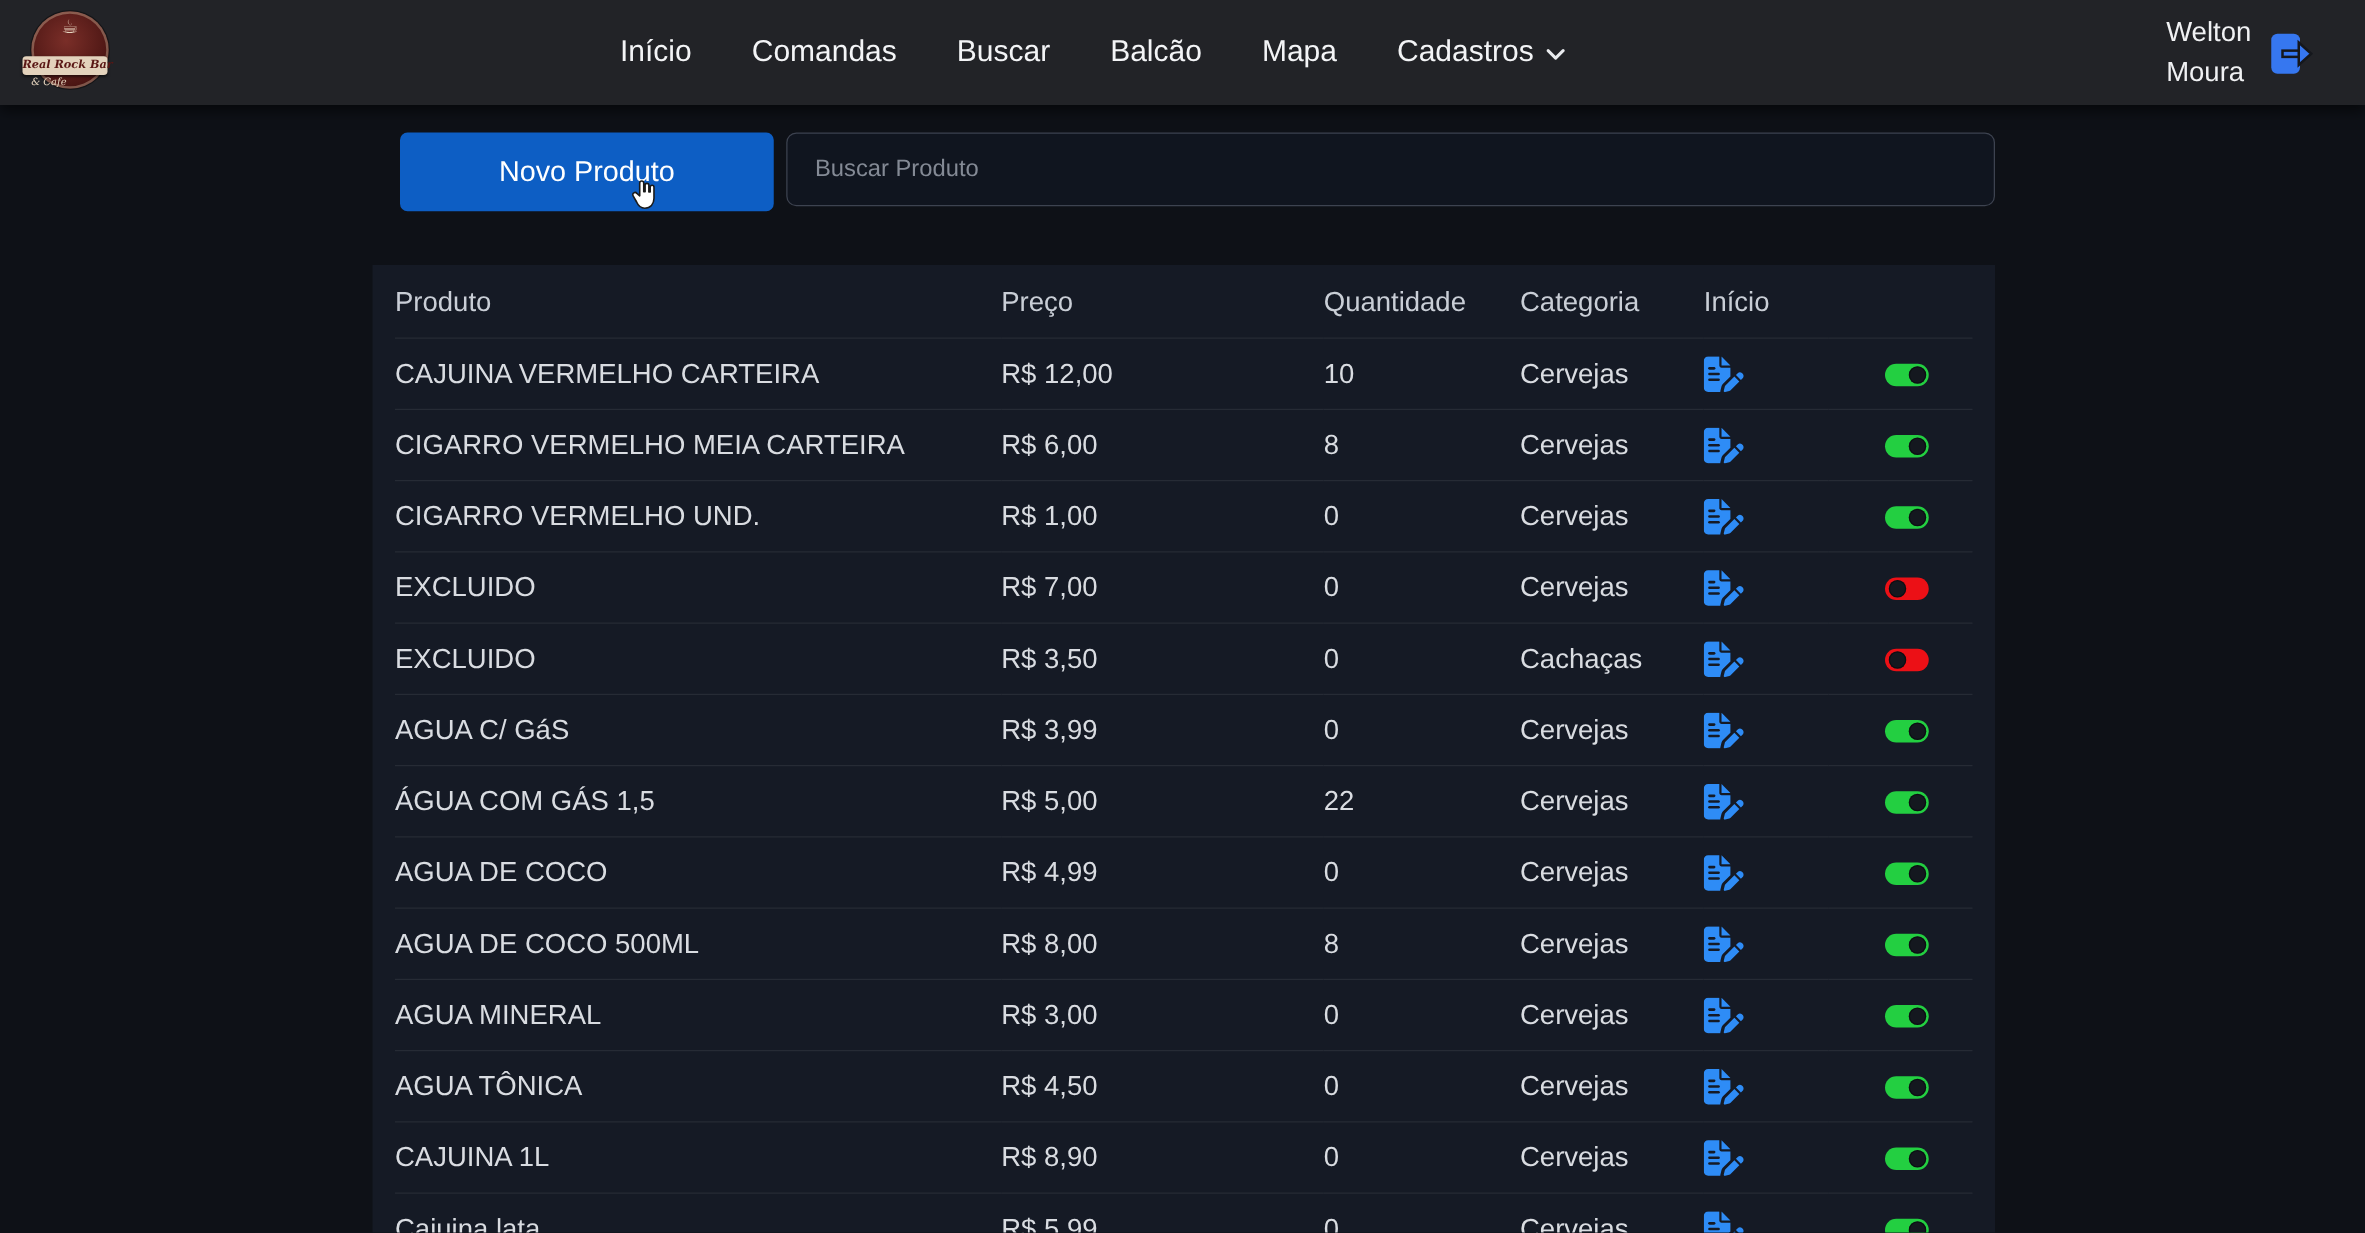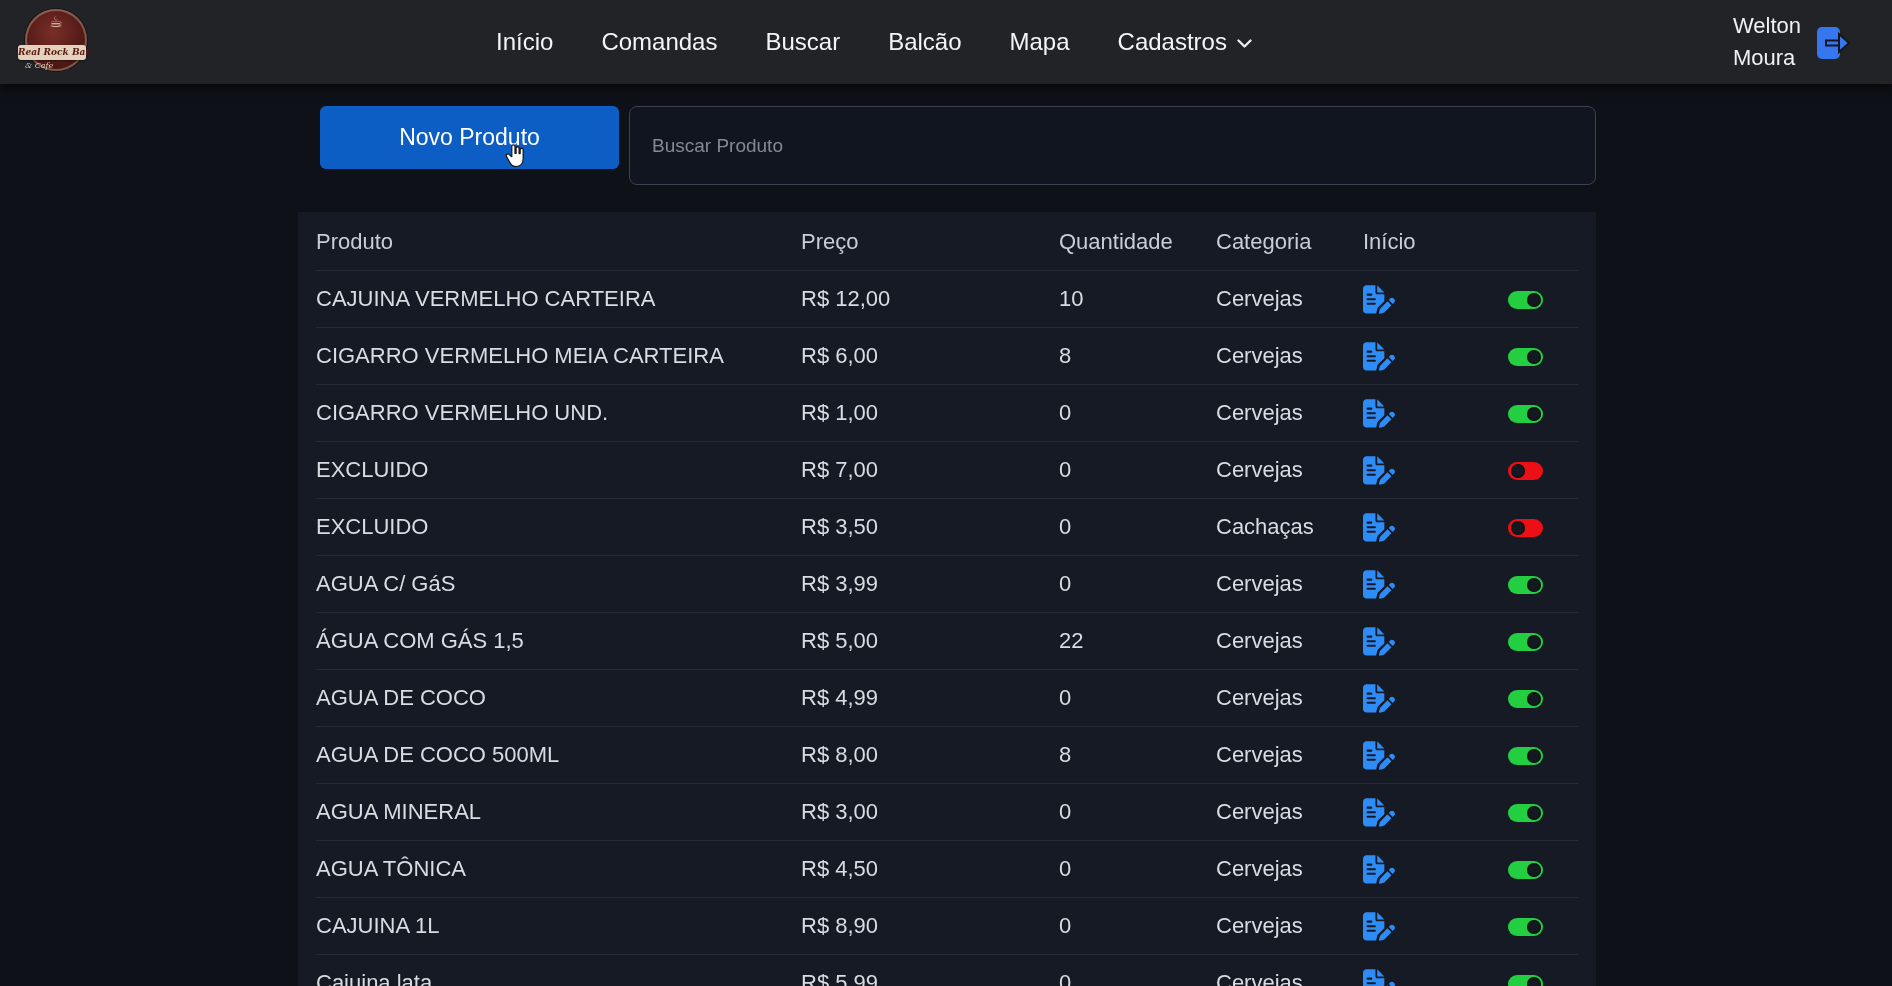--- a/index.html
+++ b/index.html
@@ -68,21 +68,21 @@
   
   .content{ width:1298px; margin-left:298px; }
   .toolbar{ display:flex; margin-top:22px; height:63px; }
   .btn-primary{
     margin-left:22px; width:299px; height:63px;
     background:var(--accent-blue); color:#fff;
     border:none; border-radius:6px;
     font-size:23px; font-family:inherit; cursor:pointer;
   }
   .search-input{
-    flex:1; margin-left:10px; height:79px;
+    flex:1; margin-left:10px; height:59px;
     background:#10151f; border:1px solid #3d4350; border-radius:8px;
     color:#d6dae0; font-size:19px; font-family:inherit;
     padding:0 22px; outline:none;
   }
   .search-input::placeholder{ color:#848a95; }
 
   
   .table-wrap{
     margin-top:43px; background:#151a25;
     padding:0 18px;

